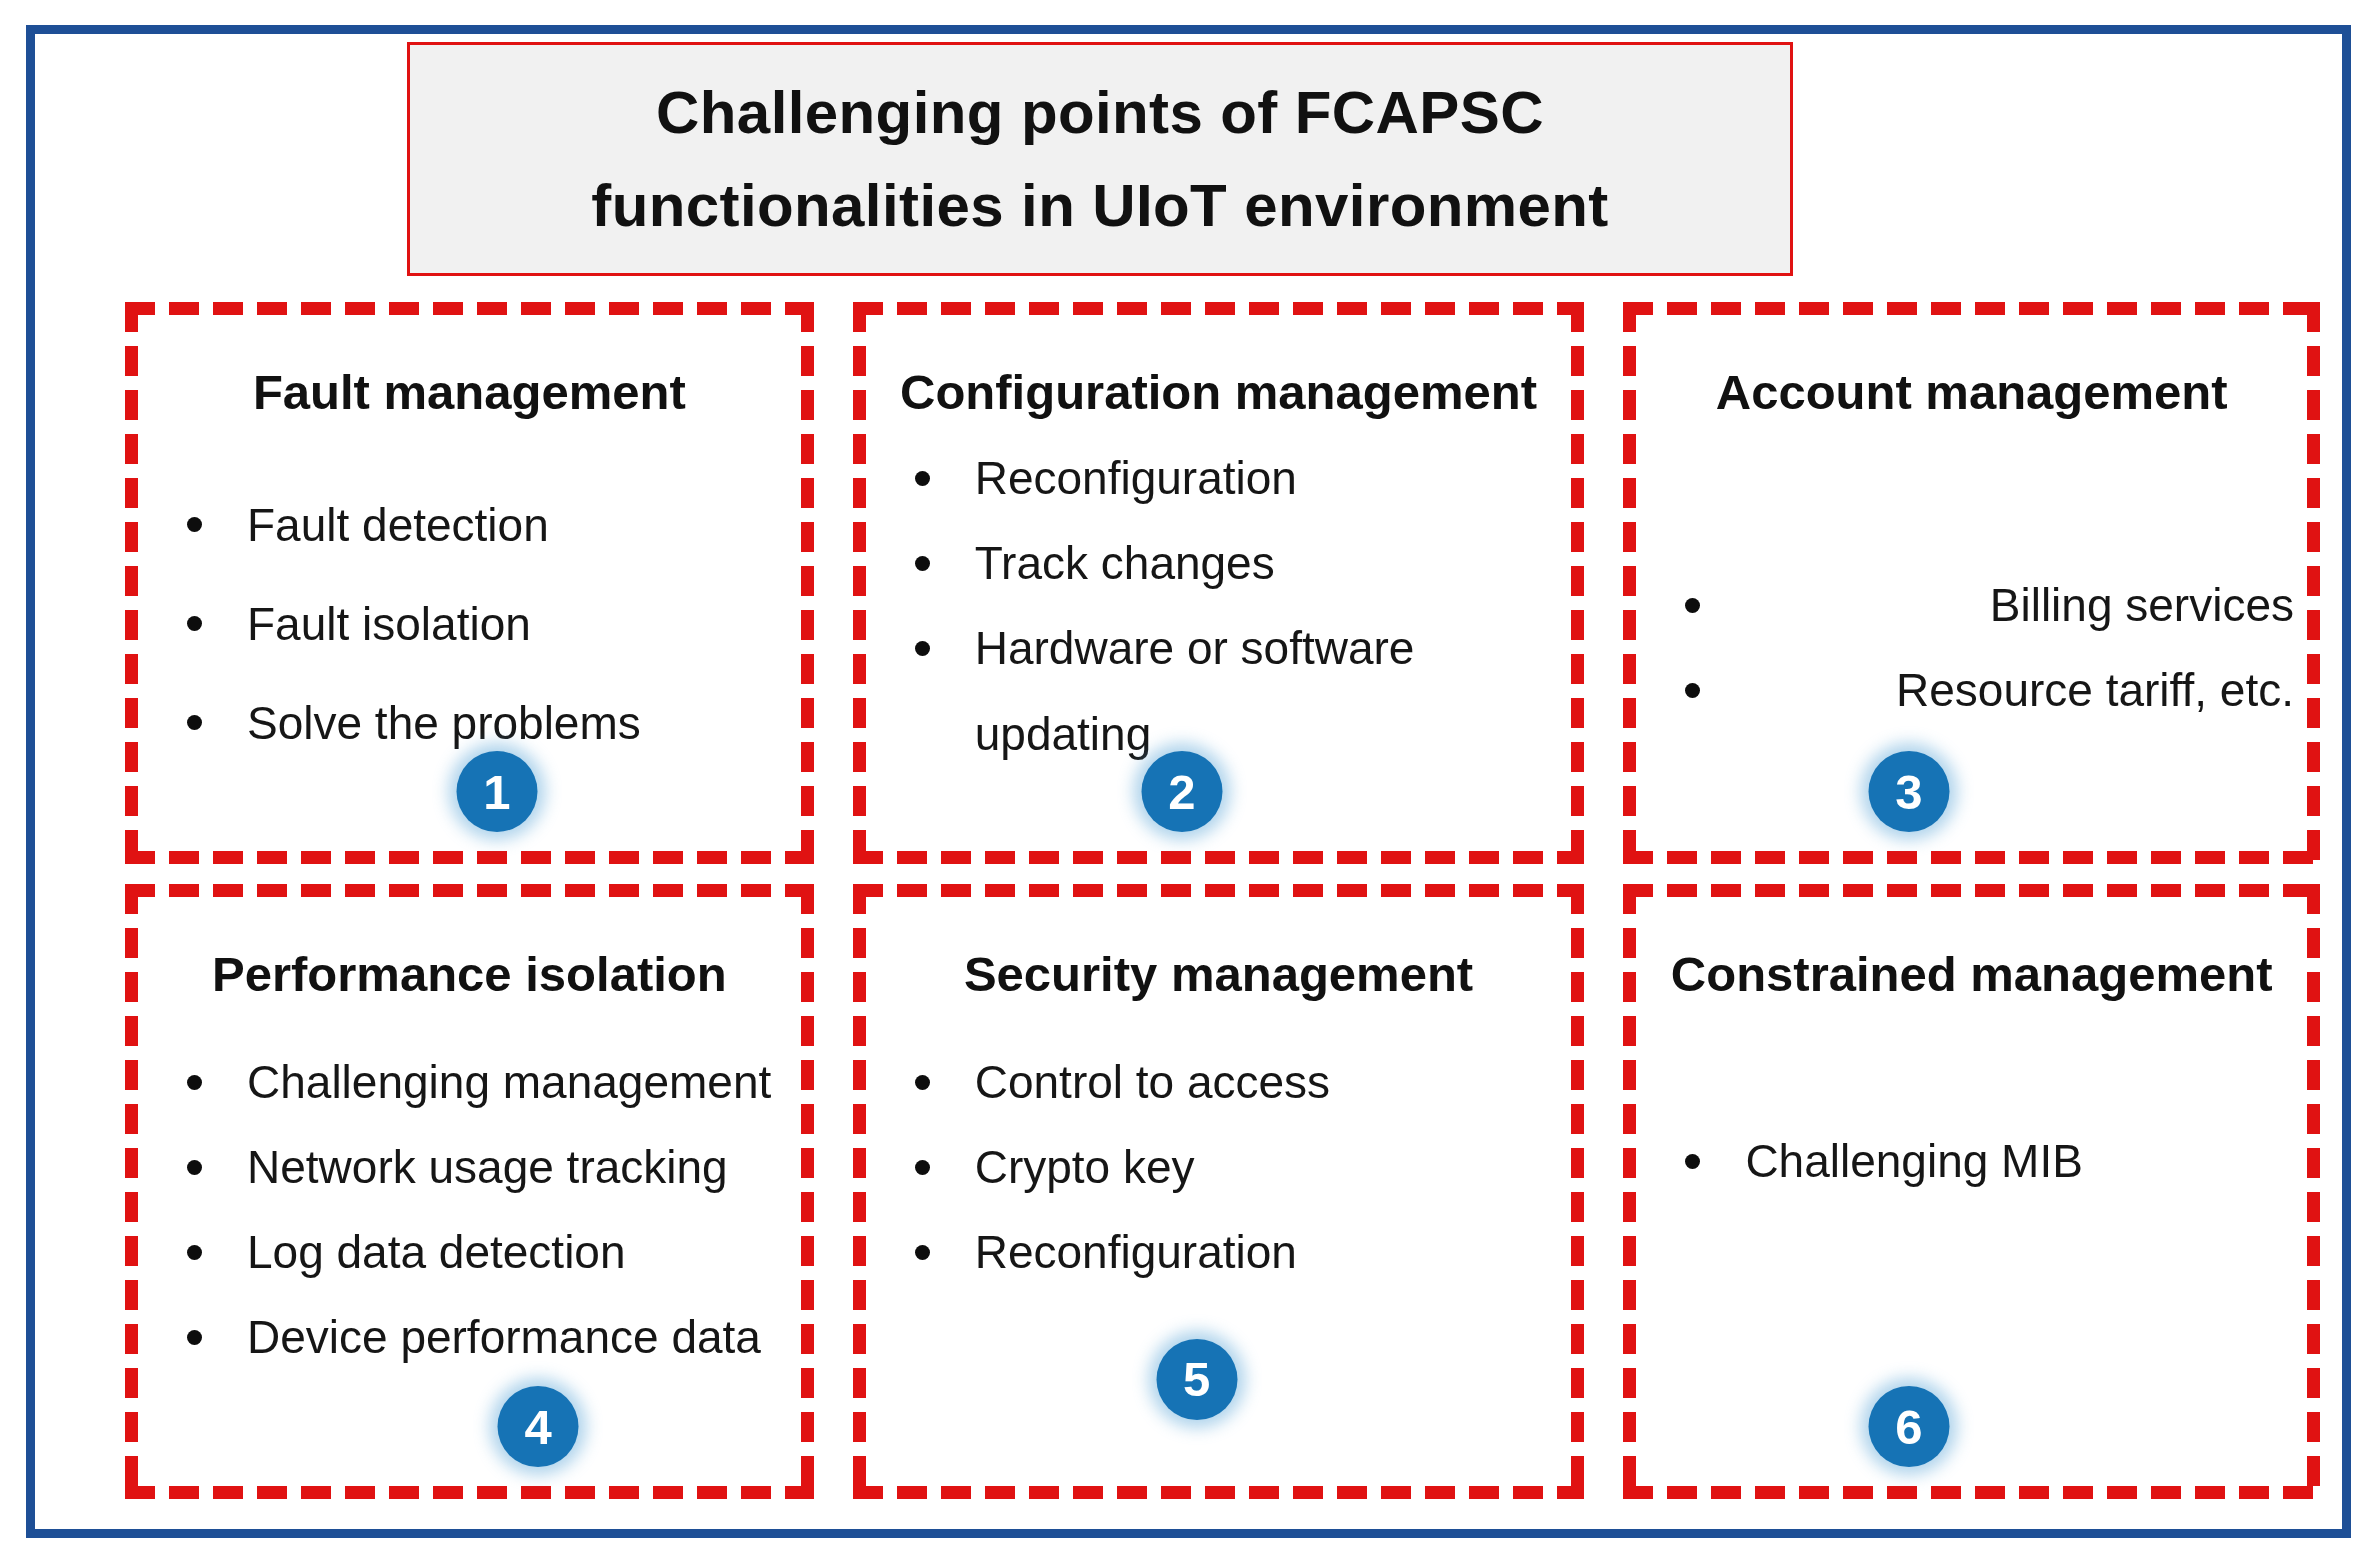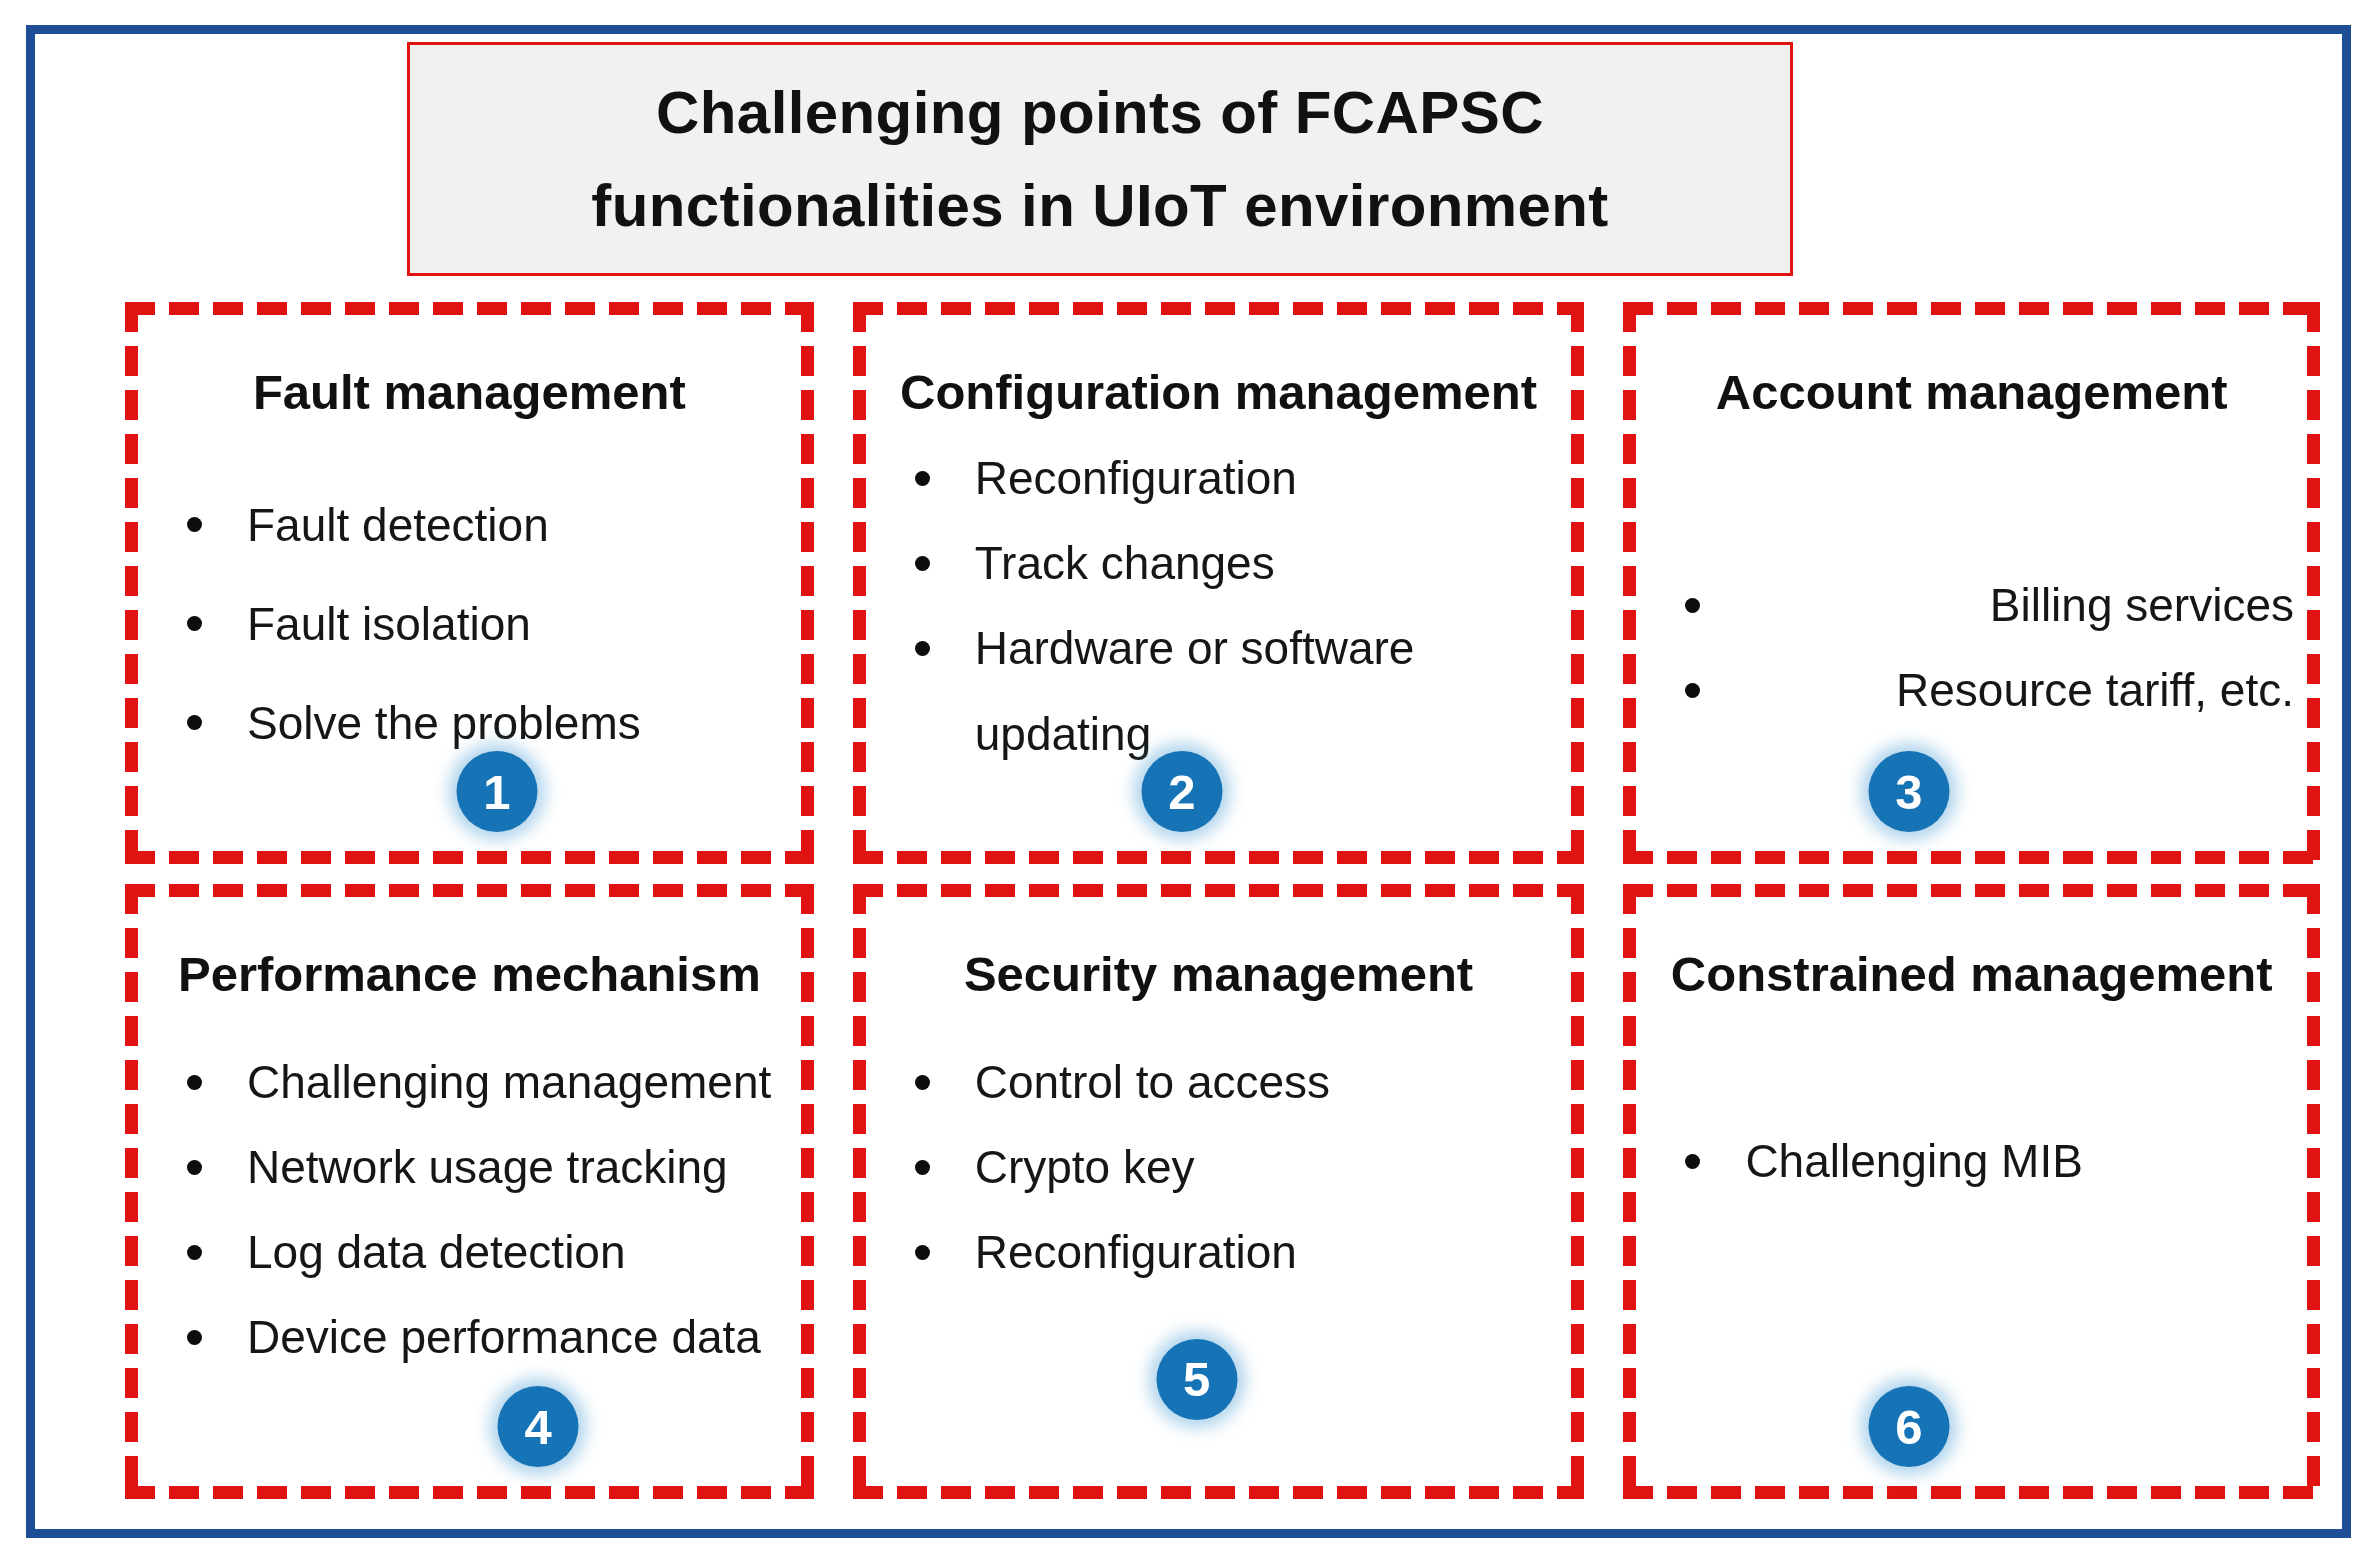--- a/index.html
+++ b/index.html
@@ -136,21 +136,21 @@
     <section class="mbox">
       <h2 class="mbox-title">Account management</h2>
       <ul class="blist list-normal ul-3">
           <li>Billing services</li>
           <li>Resource tariff, etc.</li>
         </ul>
       <div class="badge bp-3">3</div>
     </section>
 
     <section class="mbox">
-      <h2 class="mbox-title">Performance mechanism</h2>
+      <h2 class="mbox-title">Performance isolation</h2>
       <ul class="blist list-normal ul-4">
           <li>Challenging management</li>
           <li>Network usage tracking</li>
           <li>Log data detection</li>
           <li>Device performance data</li>
         </ul>
       <div class="badge bp-4">4</div>
     </section>
 
     <section class="mbox">

